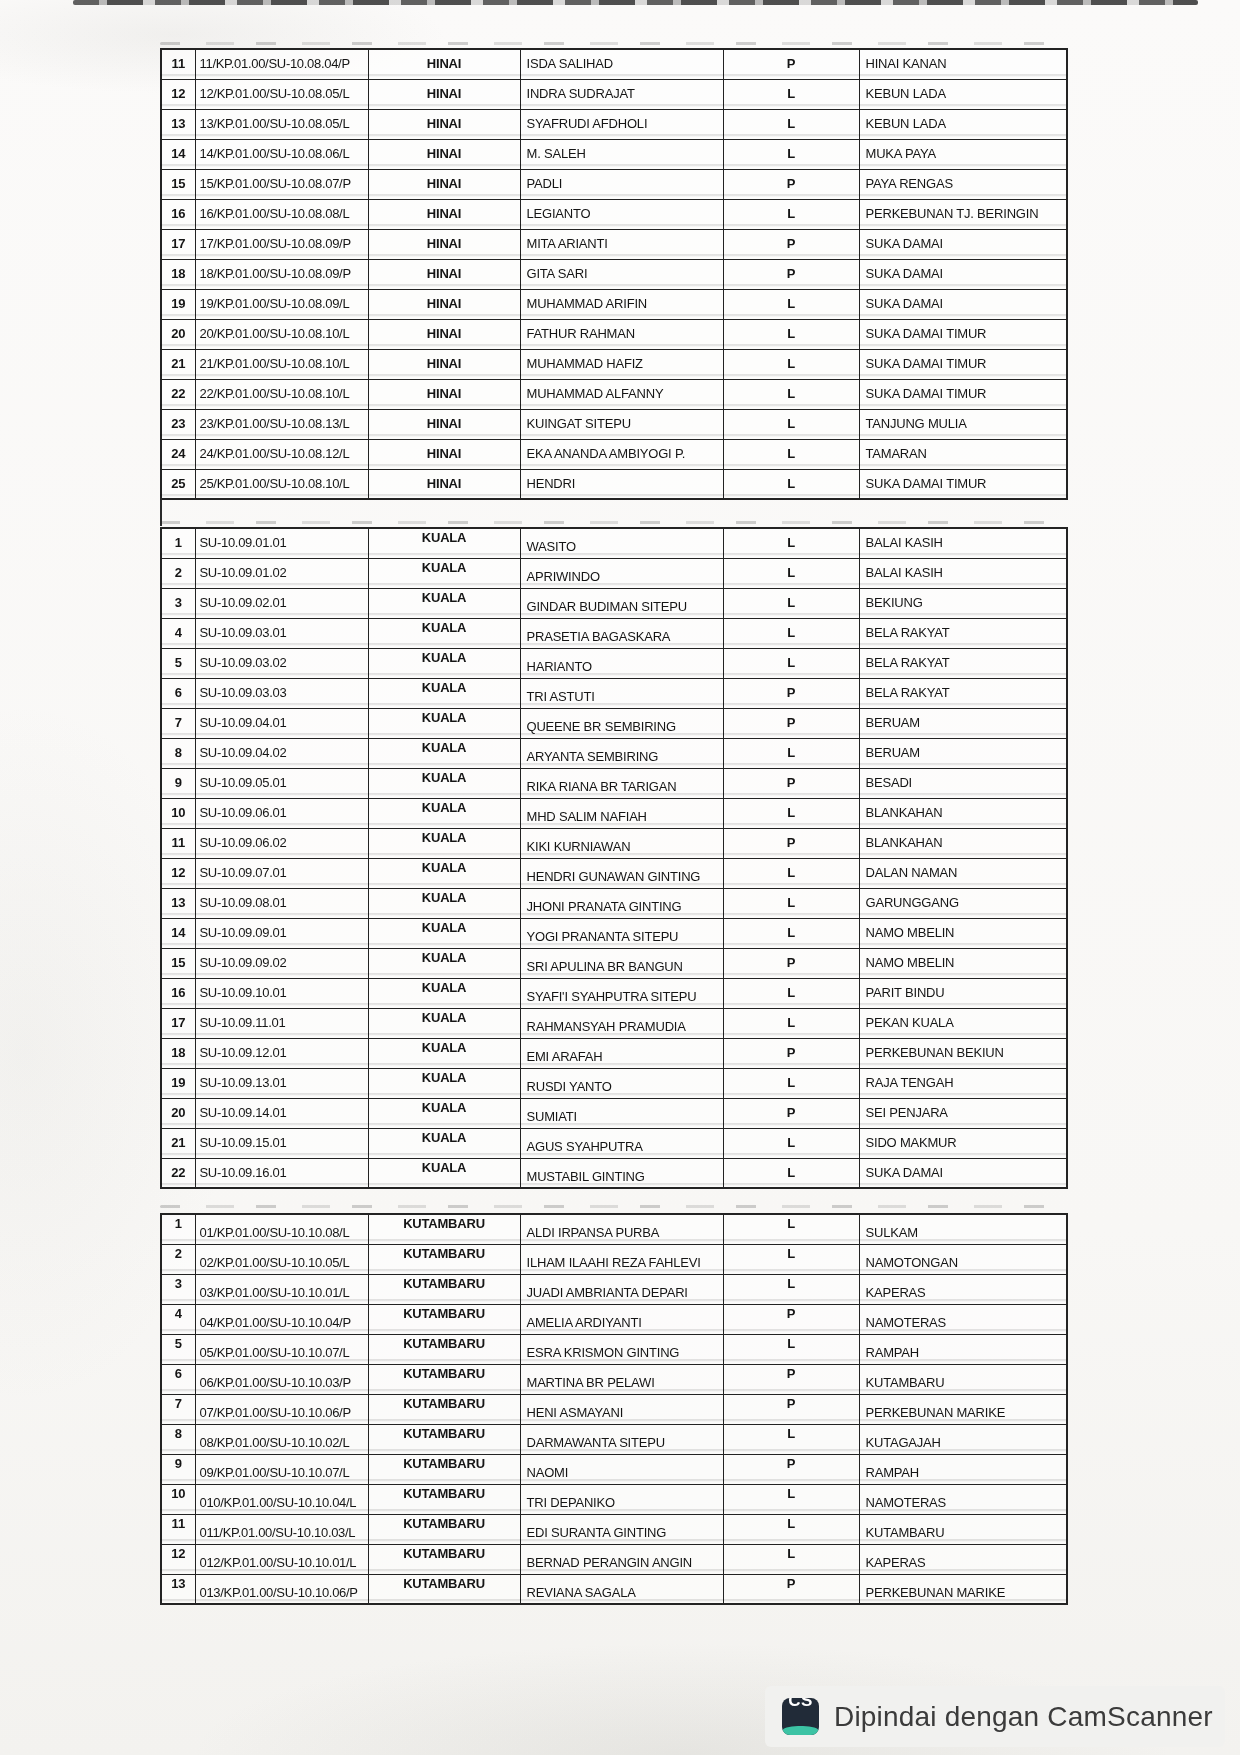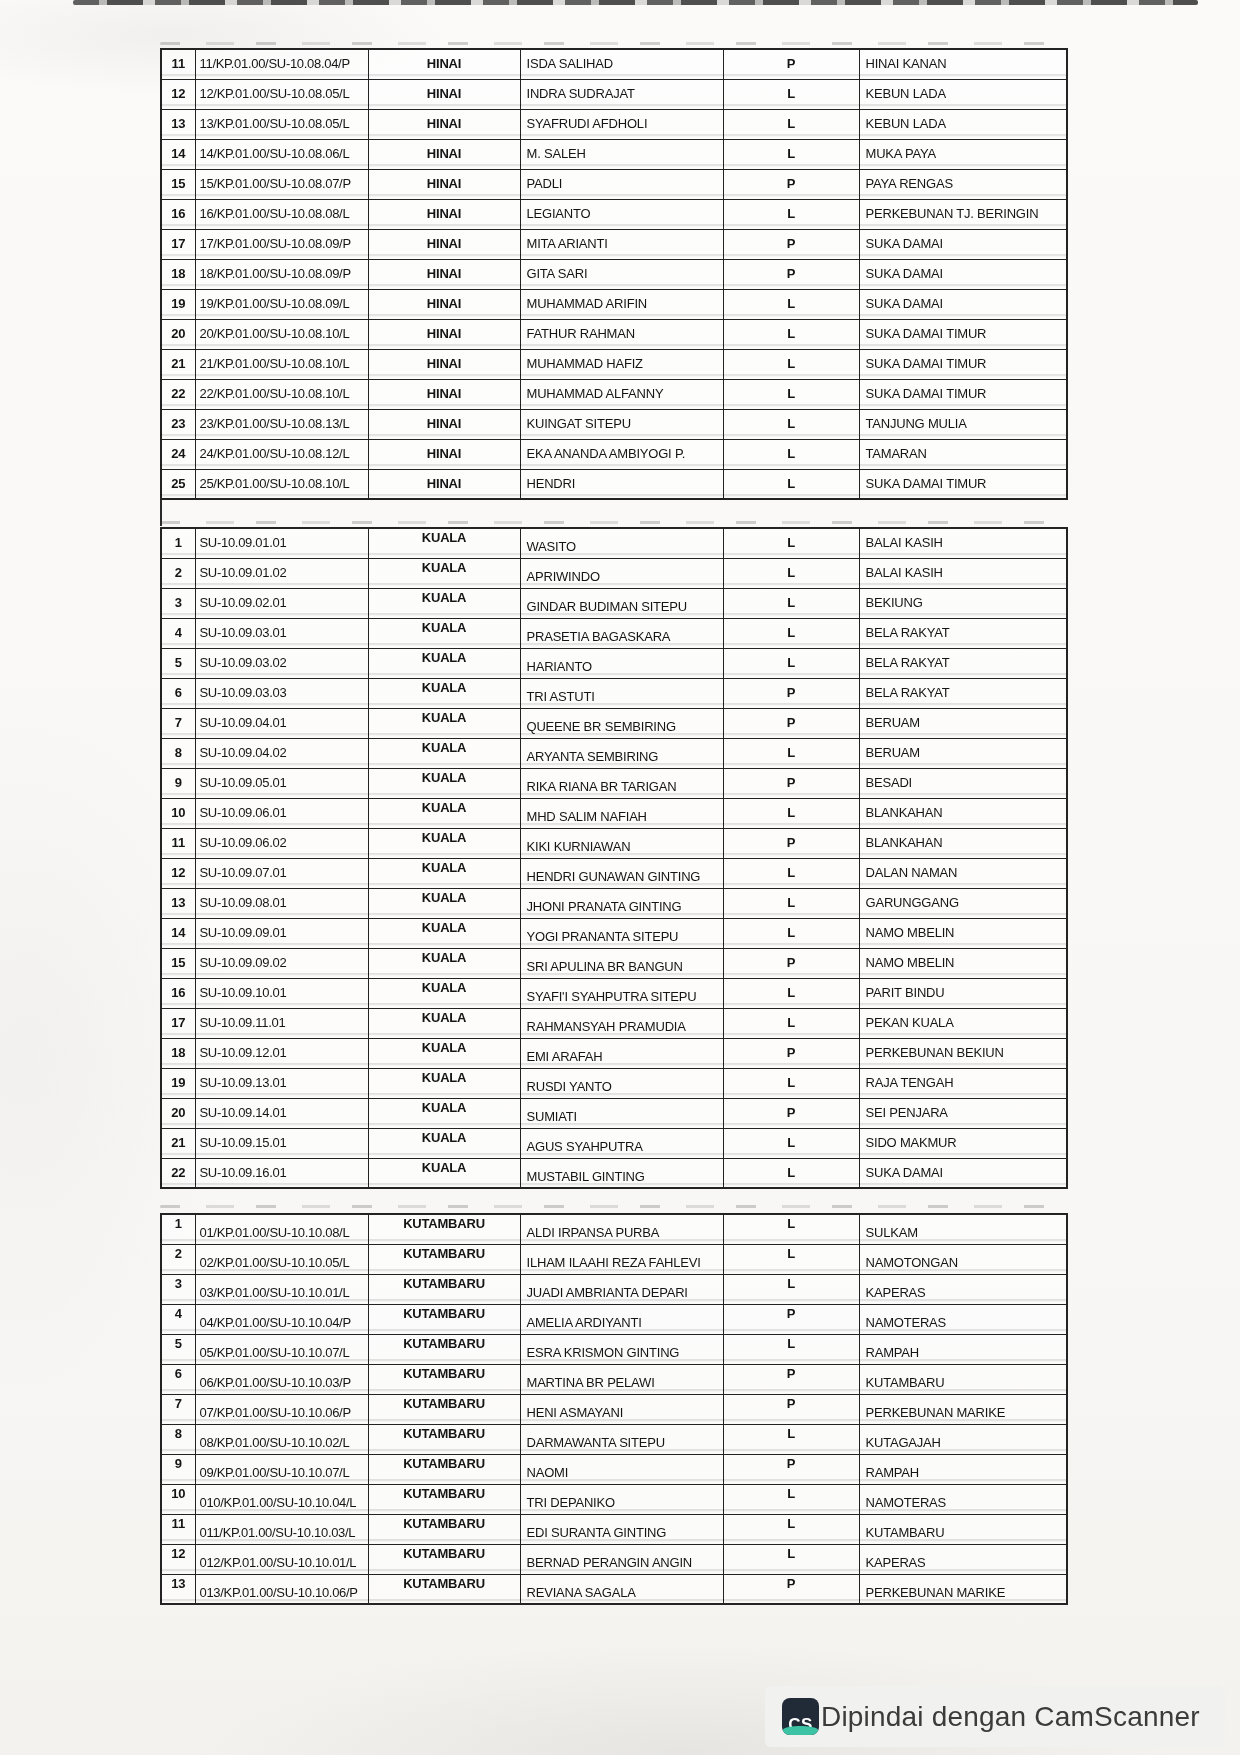--- a/index.html
+++ b/index.html
@@ -58,26 +58,26 @@
   .stray-line{position:absolute;width:2px;background:#2a2a2a;}
   
   .wm{
     position:absolute;left:765px;top:1686px;width:460px;height:61px;
     background:#f1f1ef;border-radius:6px;display:flex;align-items:center;
     padding-left:17px;box-sizing:border-box;
   }
   .wm-logo{
     width:37px;height:37px;border-radius:8px;background:#212b38;
     position:relative;overflow:hidden;flex:0 0 auto;
-    display:flex;align-items:flex-end;justify-content:center;
+    display:flex;align-items:flex-start;justify-content:center;
   }
   .wm-logo .cs{color:#fff;font-weight:700;font-size:17px;letter-spacing:0.5px;margin-top:-7px;}
   .wm-logo .accent{position:absolute;left:0;right:0;bottom:0;height:9px;background:#3cc3a4;
     border-radius:45% 45% 6px 6px / 60% 60% 4px 4px;}
-  .wm-text{margin-left:2px;font-size:28px;color:#3b3b3b;letter-spacing:0.2px;white-space:nowrap;}
+  .wm-text{margin-left:15px;font-size:28px;color:#3b3b3b;letter-spacing:0.2px;white-space:nowrap;}
 </style>
 </head>
 <body>
 
 <div class="scan-band"></div>
 
 <div class="smudge-line" style="top:42px;"></div>
 <div class="smudge-line" style="top:521px;"></div>
 <div class="smudge-line" style="top:1205px;"></div>
 

